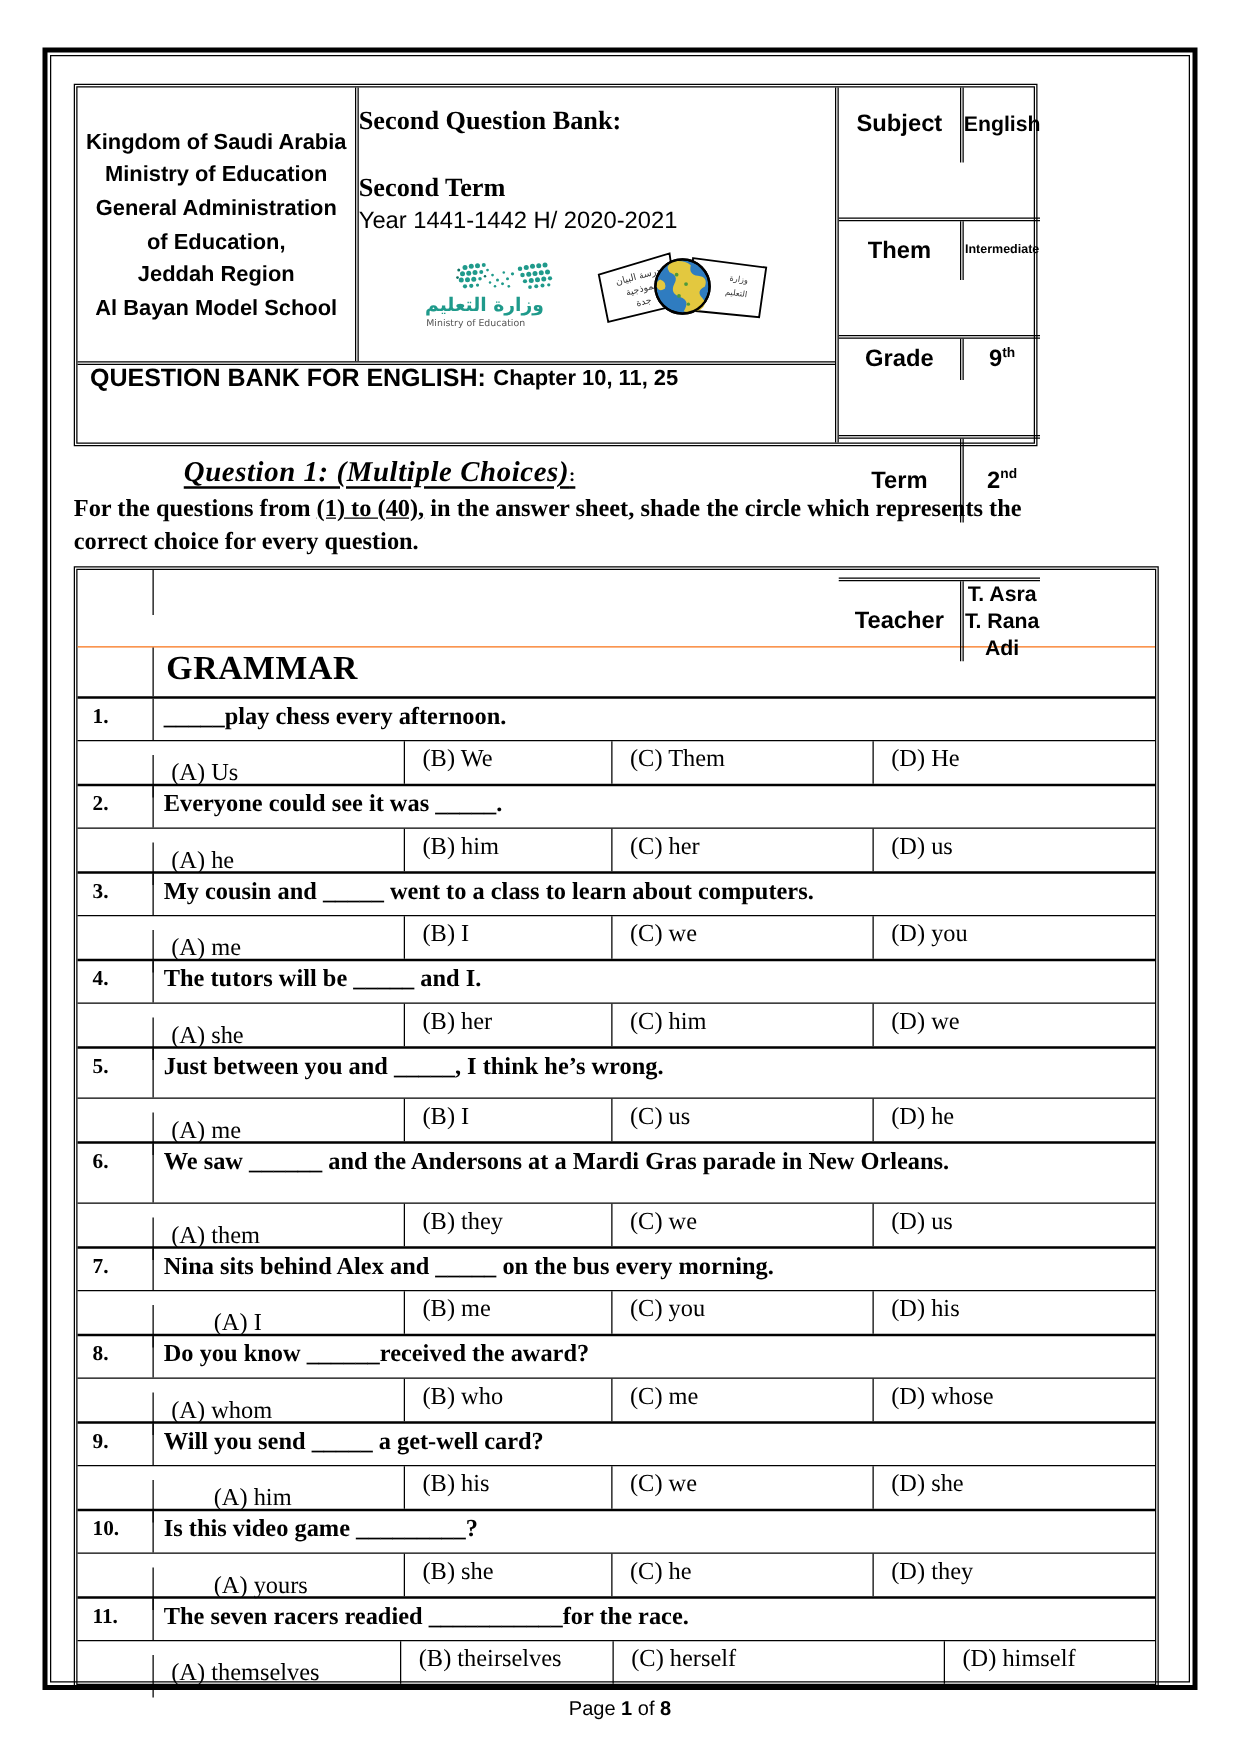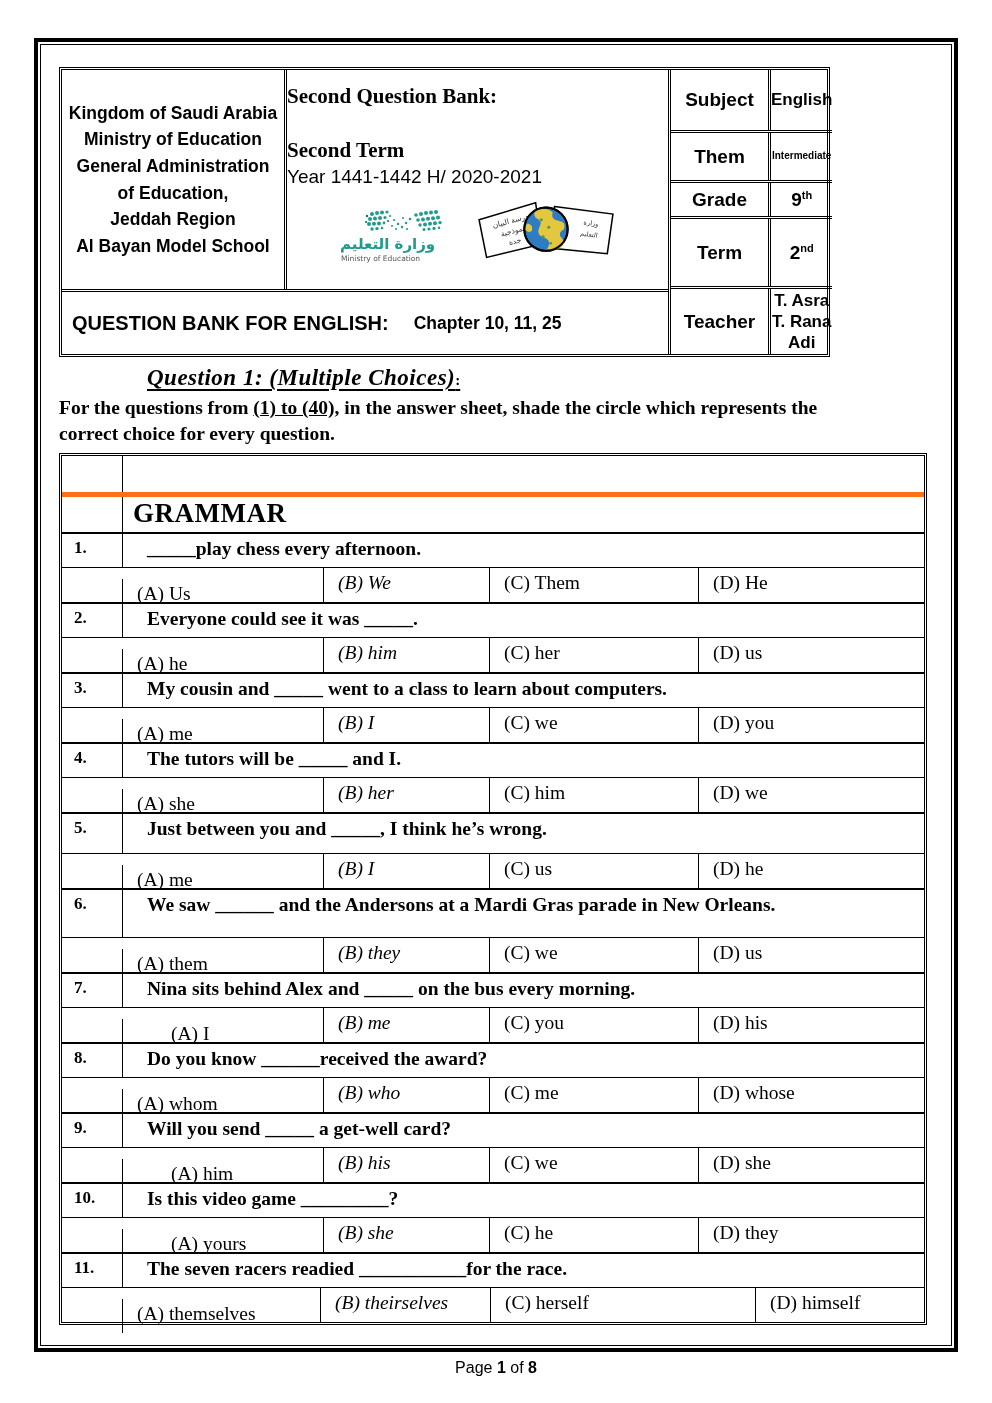--- a/index.html
+++ b/index.html
@@ -20,25 +20,25 @@
   .school-info { flex: 0 0 225px; border-right: 3px double #000;
                  display: flex; align-items: center; justify-content: center; text-align: center;
                  font-weight: bold; font-size: 17.5px; line-height: 1.52; white-space: pre-line;
                  font-family: "Liberation Sans", sans-serif; }
   .title-cell { flex: 1; text-align: left; padding-top: 14px; }
   .t1 { font: bold 21px/1.2 "Liberation Serif", serif; }
   .t2 { font: bold 21px/1.2 "Liberation Serif", serif; margin-top: 29px; }
   .t3 { font: 19px/1.2 "Liberation Sans", sans-serif; margin-top: 3px; }
   .logos { display: flex; justify-content: center; align-items: flex-end; gap: 8px; margin-top: 10px; }
 
-  .qb-row { flex: 1; border-top: 3px double #000; display: flex; align-items: center; padding-left: 10px; gap: 19px; }
+  .qb-row { flex: 1; border-top: 3px double #000; display: flex; align-items: flex-start; padding-left: 10px; }
   .qb-main { font: bold 20px "Liberation Sans", sans-serif; }
   .qb-ch   { font: bold 17.5px "Liberation Sans", sans-serif; margin-left: 6px; }
 
-  .header-right { flex: 1; display: flex; flex-direction: column; }
+  .header-right { flex: 1; display: flex; flex-direction: column; gap: 44px; }
   .ir { display: flex; border-top: 3px double #000; }
   .ir:first-child { border-top: none; }
   .ir-subject { flex: 0 0 60px; } .ir-stage { flex: 0 0 50px; }
   .ir-grade { flex: 0 0 36px; }  .ir-term { flex: 0 0 70px; }
   .ir-teacher { flex: 1; }
   .lbl { flex: 0 0 100px; border-right: 3px double #000; display: flex; align-items: center;
          justify-content: center; font: bold 19px "Liberation Sans", sans-serif; }
   .val { flex: 1; display: flex; flex-direction: column; align-items: center; justify-content: center;
          font: bold 17px/1.25 "Liberation Sans", sans-serif; text-align: center; }
   .ir-stage .val { font-size: 10px; }
@@ -55,28 +55,28 @@
   .instructions .u { text-decoration: underline; }
 
   
   .qtable { width: 868px; margin: 6px 0 0 18px; border: 3px double #000;
             font-family: "Liberation Serif", serif; }
   .trow { display: flex; align-items: stretch; }
   .cell { min-height: 100%; }
   .num { flex: 0 0 60px; font-weight: bold; font-size: 17px; padding: 4px 0 0 12px; }
   .rest { flex: 1; border-left: 1px solid #000; }
   .empty-row { height: 36px; }
-  .grammar-row { height: 40px; border-top: 5px solid #f97316; }
+  .grammar-row { height: 40px; border-top: 1px solid #f97316; margin-top: 25px; }
   .grammar { flex: 1; border-left: 1px solid #000; font-weight: bold; font-size: 27px;
              padding: 1px 0 0 10px; letter-spacing: 0.5px; }
   .stem-row { height: 35px; border-top: 2px solid #000; }
   .opts-row { height: 35px; border-top: 1px solid #000; }
-  .stem { flex: 1; border-left: 1px solid #000; font-weight: bold; font-size: 19.5px; padding: 4px 0 0 24px; }
+  .stem { flex: 1; border-left: 1px solid #000; font-weight: bold; font-size: 19.5px; padding: 4px 0 0 8px; }
   .opt { border-left: 1px solid #000; font-size: 19.5px; padding: 4px 0 0 14px; }
-  .oa { flex: 0 0 201px; margin-top: 11px; } .ob { flex: 0 0 166px; font-style: italic; } .oc { flex: 0 0 181px; } .od { flex: 1; margin-left: 28px; }
+  .oa { flex: 0 0 201px; margin-top: 11px; } .ob { flex: 0 0 166px; } .oc { flex: 0 0 181px; } .od { flex: 1; margin-left: 28px; }
   .wide-c .oa { flex-basis: 198px; } .wide-c .ob { flex-basis: 170px; } .wide-c .oc { flex-basis: 237px; }
   .indent-a .oa { padding-left: 48px; }
   .qb-t1 .stem-row { height: 41px; }
   .qb-t2 .stem-row { height: 49px; }
 
   
   .footer { text-align: center; margin-top: 7px; font: 16px "Liberation Sans", sans-serif; }
   .footer b { font-weight: bold; }
 
   svg text { font-family: "DejaVu Sans", sans-serif; }

